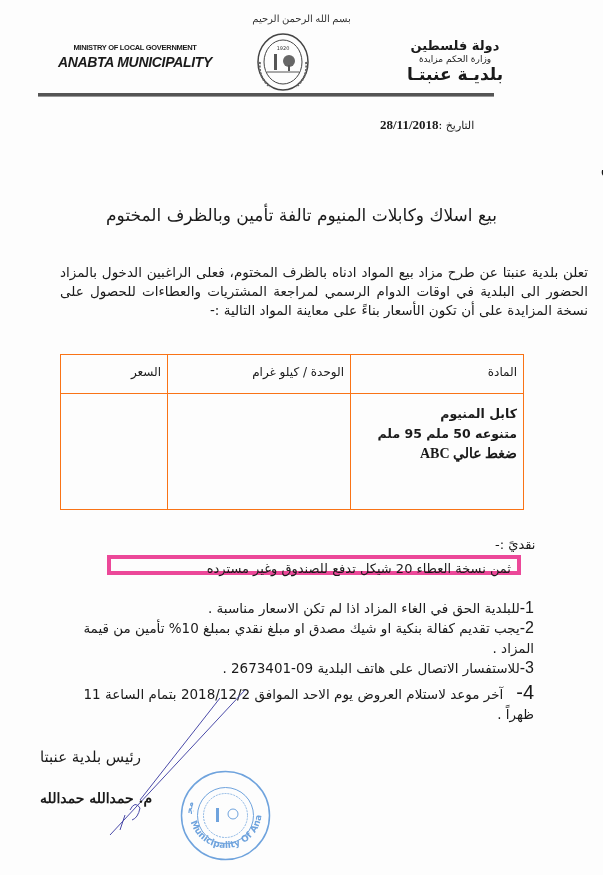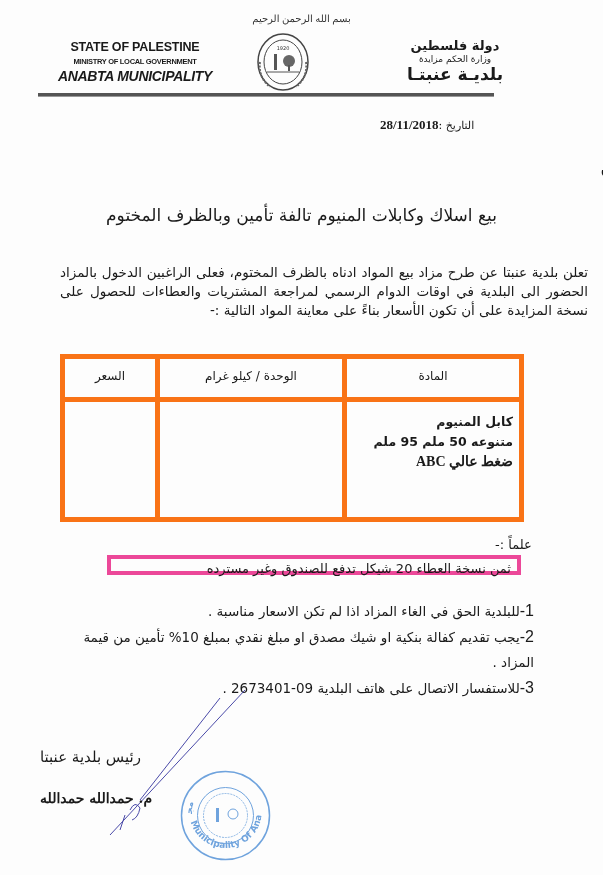--- a/index.html
+++ b/index.html
@@ -18,43 +18,42 @@
   .ar-head .l2 { font-size:9px; margin-top:1px; }
   .ar-head .l3 { font-size:17px; font-weight:bold; letter-spacing:3px; margin-top:0px; }
   .logo { left:255px; top:32px; width:56px; height:62px; }
   .rule { left:38px; top:93px; width:456px; height:3px; background:#555; border-bottom:1px solid #999; }
   .date { left:380px; top:117px; font-size:11px; direction:rtl; font-family:"DejaVu Serif", serif; }
   .date b { font-family:"Liberation Serif", serif; font-size:13px; }
   .title1 { left:0; width:603px; top:158px; text-align:right; font-size:17px; font-family:"DejaVu Serif", serif;margin-left:35px; }
   .title2 { left:0; width:603px; top:205px; text-align:center; font-size:17px; font-family:"DejaVu Serif", serif; }
   .para { left:60px; width:528px; top:263px; font-size:13.5px; line-height:19px; direction:rtl; text-align:justify; text-align-last:right; font-family:"DejaVu Sans", sans-serif; letter-spacing:-0.3px; }
   table.items { position:absolute; left:60px; top:354px; width:464px; border-collapse:collapse; direction:rtl; font-family:"DejaVu Sans", sans-serif; }
-  table.items td, table.items th { border:5px solid #f97316; font-size:12px; font-weight:normal; padding:10px 6px; vertical-align:top; }
+  table.items td, table.items th { border:1px solid #f97316; font-size:12px; font-weight:normal; text-align:right; padding:10px 6px; vertical-align:top; }
   table.items th { height:18px; }
   table.items td { height:95px; }
   .mat-cell div { font-weight:bold; font-size:12.5px; line-height:20px; }
   .mat-cell .abc { font-family:"Liberation Serif", serif; font-size:14px; }
   .note-label { left:495px; top:537px; font-size:13px; direction:rtl; }
   .note-box { left:107px; top:555px; width:414px; height:20px; border:4px solid #ec4899; font-size:13px; direction:rtl; text-align:right; padding:0 6px; line-height:20px; box-sizing:border-box; }
-  .list { left:60px; width:474px; top:598px; font-size:13.5px; line-height:25px; direction:rtl; font-family:"DejaVu Sans", sans-serif;text-align:right; }
+  .list { left:60px; width:474px; top:598px; font-size:13.5px; line-height:20px; direction:rtl; font-family:"DejaVu Sans", sans-serif;text-align:right; }
   .list .item { position:relative; padding-right:0; }
   .list .num { font-family:"Liberation Sans", sans-serif; font-size:16px; }
   .list .big { font-size:20px; font-family:"Liberation Sans", sans-serif; }
   .sig1 { left:40px; top:748px; font-size:15px; direction:rtl; font-family:"DejaVu Serif", serif; }
   .sig2 { left:40px; top:790px; font-size:14px; direction:rtl; font-family:"DejaVu Serif", serif; font-weight:bold; }
   .stamp { left:178px; top:768px; width:95px; height:95px; }
   .scribble { left:50px; top:690px; width:200px; height:150px; }
 </style>
 </head>
 <body>
 
 <div class="abs basmala">بسم الله الرحمن الرحيم</div>
 
 <div class="abs en-head">
-  <div class="l1">STATE OF PALESTINE</div>
   <div class="l2">MINISTRY OF LOCAL GOVERNMENT</div>
   <div class="l3">ANABTA MUNICIPALITY</div>
 </div>
 
 <svg class="abs logo" viewBox="0 0 56 62">
   <ellipse cx="28" cy="30" rx="25" ry="28" fill="none" stroke="#444" stroke-width="1.5"></ellipse>
   <ellipse cx="28" cy="30" rx="19" ry="22" fill="none" stroke="#444" stroke-width="1"></ellipse>
   <path d="M5 30 Q3 45 15 55" fill="none" stroke="#666" stroke-width="2" stroke-dasharray="2 1.5"></path>
   <path d="M51 30 Q53 45 41 55" fill="none" stroke="#666" stroke-width="2" stroke-dasharray="2 1.5"></path>
   <text x="28" y="18" font-size="5" text-anchor="middle" fill="#333" font-family="DejaVu Sans, sans-serif">1920</text>
@@ -93,32 +92,35 @@
       <div>كابل المنيوم</div>
       <div>متنوعه 50 ملم 95 ملم</div>
       <div class="abc">ضغط عالي ABC</div>
     </td>
     <td></td>
     <td></td>
   </tr>
 </tbody>
   </table>
 
-<div class="abs note-label">علماً :-</div>
+<div class="abs note-label">نقديً :-</div>
 <div class="abs note-box">ثمن نسخة العطاء 20 شيكل تدفع للصندوق  وغير مسترده</div>
 
 <div class="abs list">
   <div class="item">
     <span class="num">1-</span><span>للبلدية الحق في الغاء المزاد اذا لم تكن الاسعار مناسبة .</span>
   </div>
   <div class="item">
     <span class="num">2-</span><span>يجب تقديم كفالة بنكية او شيك مصدق او مبلغ نقدي بمبلغ 10% تأمين من قيمة المزاد .</span>
   </div>
   <div class="item">
     <span class="num">3-</span><span>للاستفسار الاتصال على هاتف البلدية 09-2673401 .</span>
+  </div>
+  <div class="item" style="margin-top:4px">
+    <span class="num big">4-</span>&nbsp;&nbsp;&nbsp;<span>آخر موعد لاستلام العروض يوم الاحد  الموافق 2018/12/2 بتمام الساعة 11 ظهراً .</span>
   </div>
 </div>
 
 <svg class="abs scribble" viewBox="0 0 200 150">
   <path d="M195 0 L60 145" stroke="#4a4aa8" stroke-width="1" fill="none"></path>
   <path d="M170 8 L90 110" stroke="#4a4aa8" stroke-width="1" fill="none"></path>
   <path d="M80 120 Q85 110 90 118 Q88 128 82 130" stroke="#4a4aa8" stroke-width="1" fill="none"></path>
   <path d="M70 140 L75 125" stroke="#4a4aa8" stroke-width="1" fill="none"></path>
 </svg>
 

